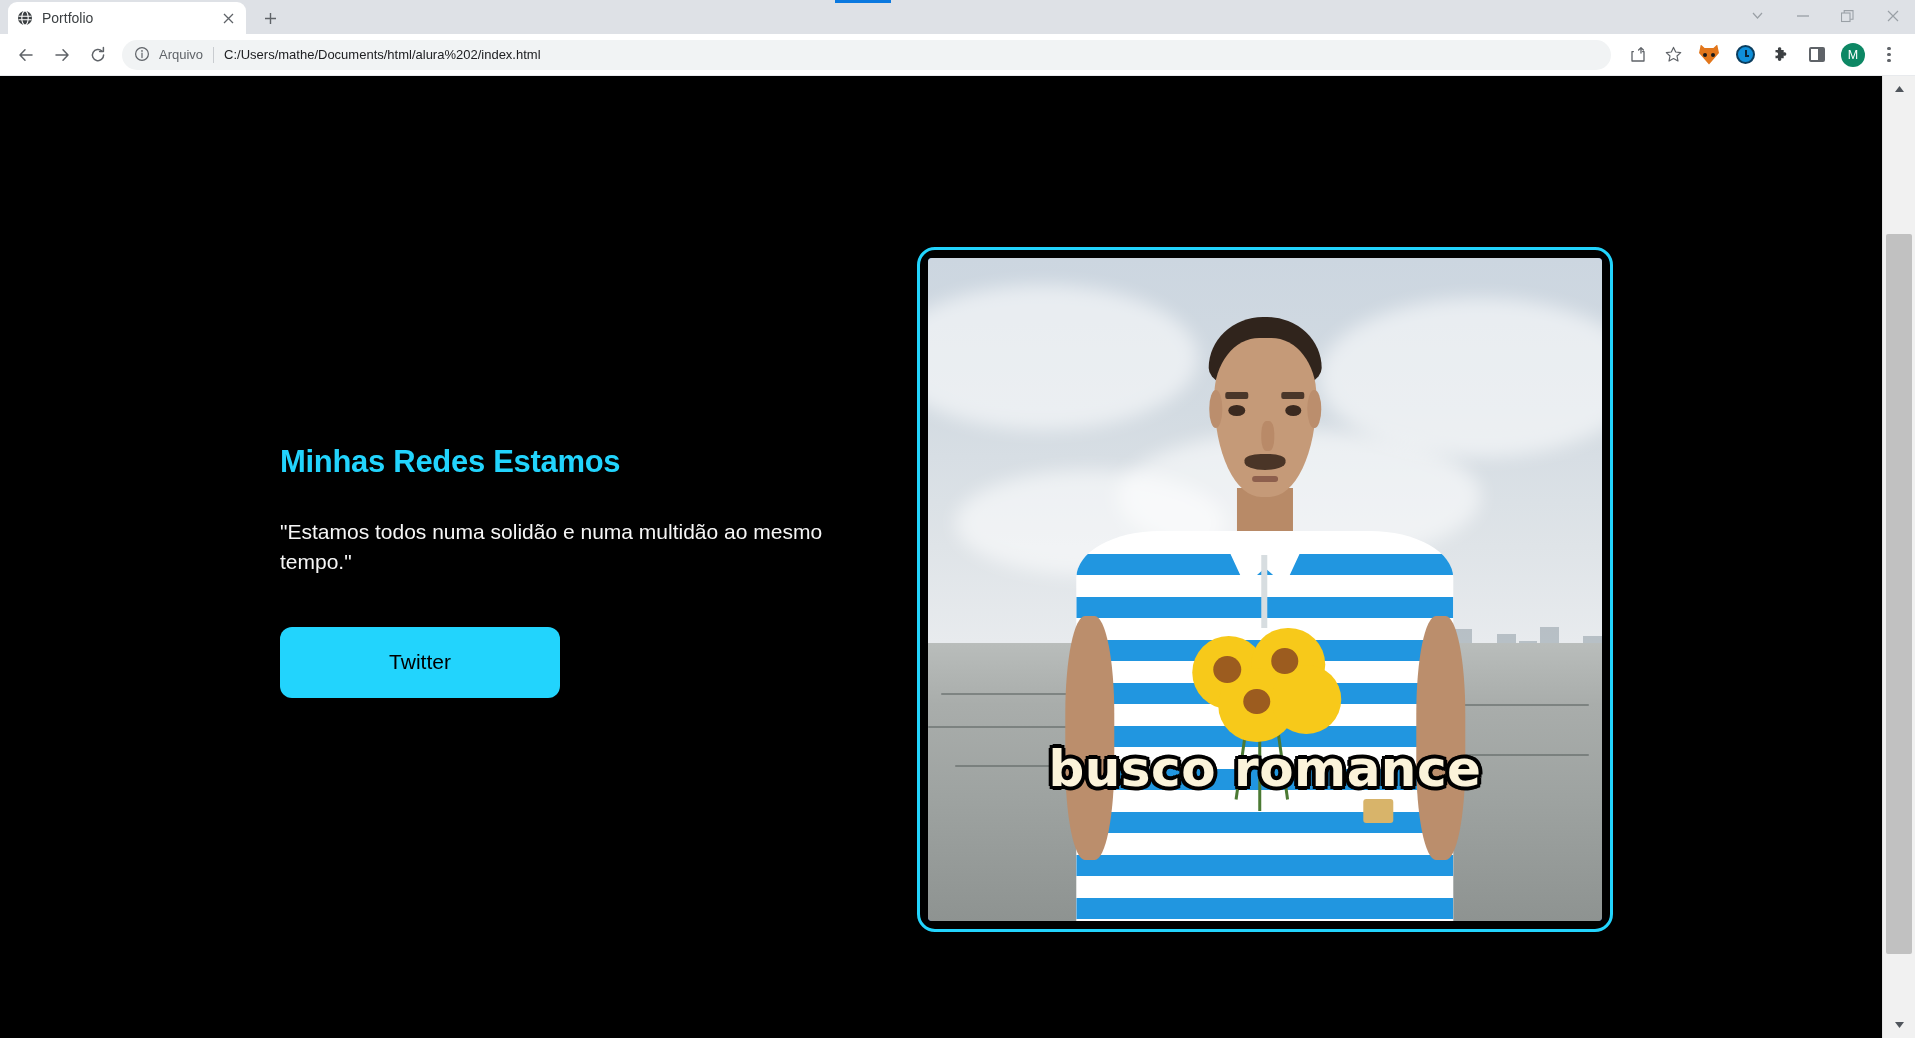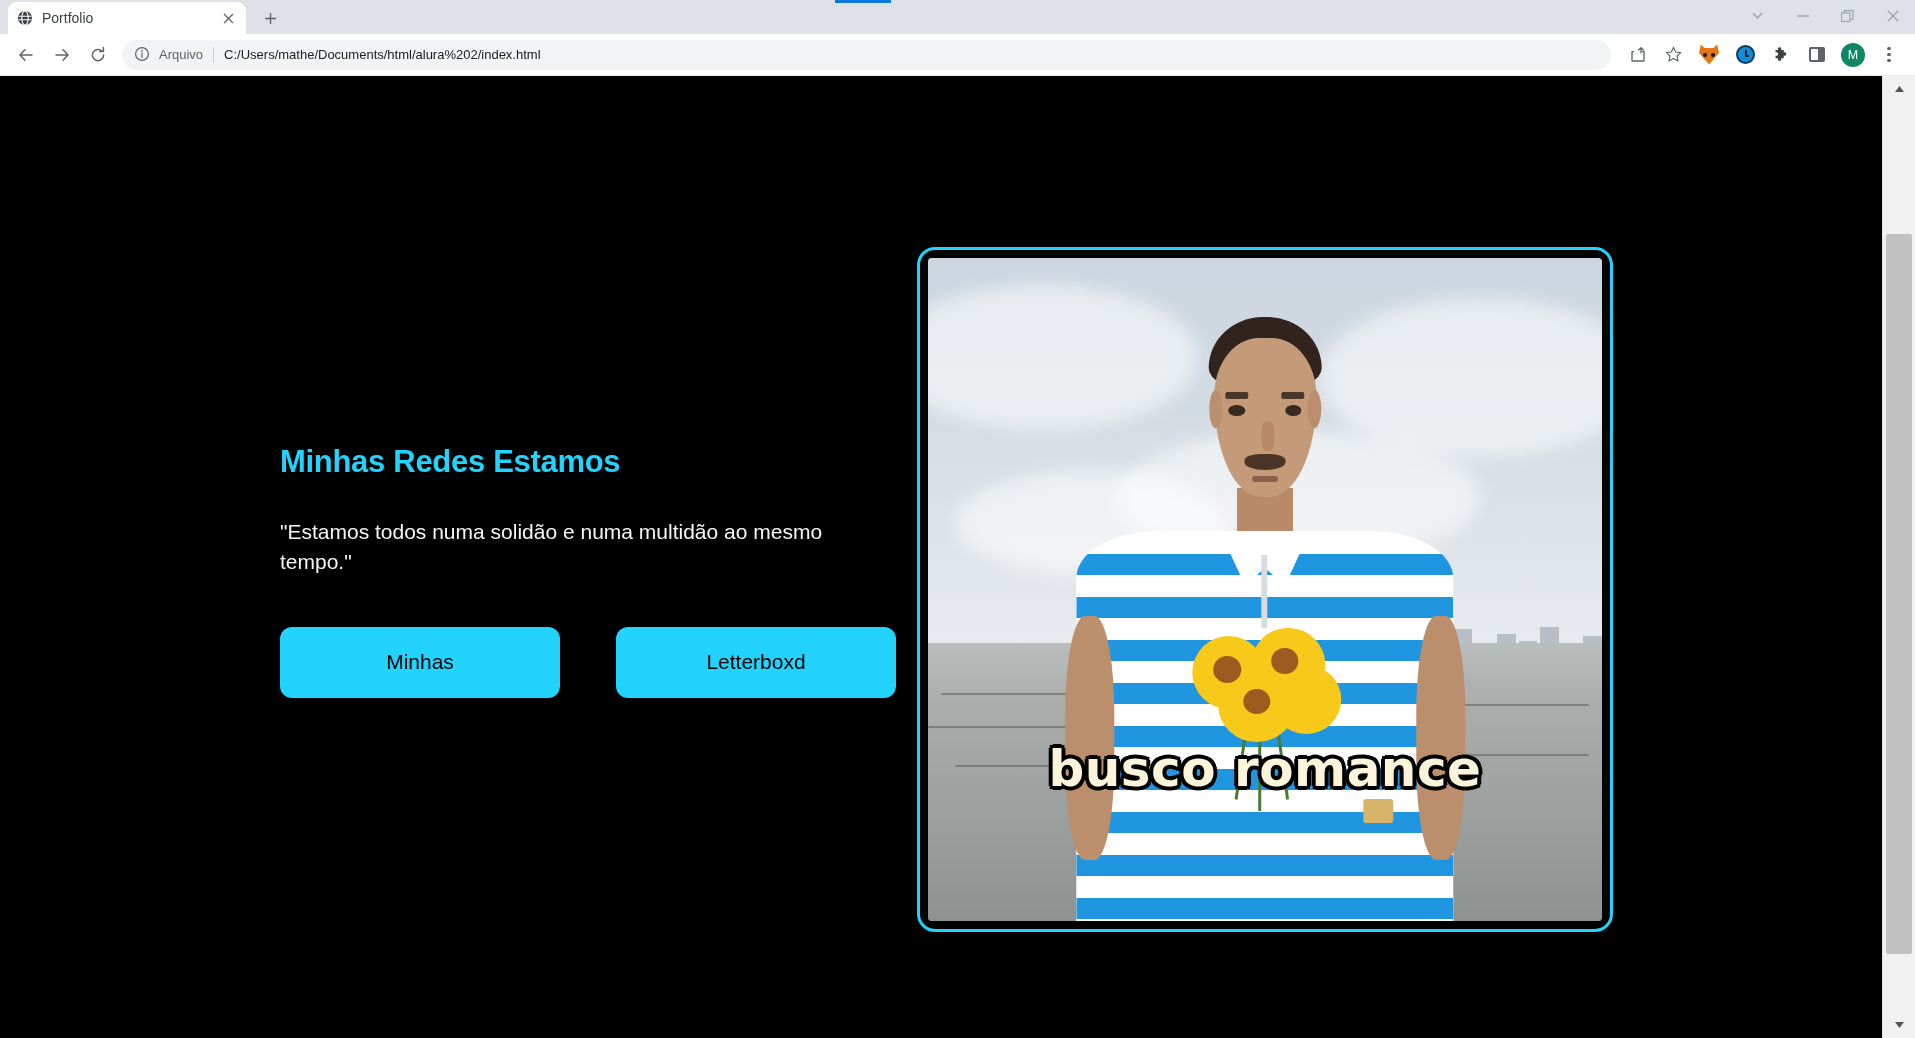--- a/index.html
+++ b/index.html
@@ -377,22 +377,21 @@
   </div>
 
   <div class="viewport">
     <div class="page">
       <div class="content">
 
         <div class="left-col">
           <div class="heading">Minhas Redes Estamos</div>
           <div class="quote">"Estamos todos numa solidão e numa multidão ao mesmo tempo."</div>
           <div class="btn-row">
-            <button class="btn">Minhas</button>
-            <button class="btn">Letterboxd</button>
+            <button class="btn">Twitter</button>
           </div>
         </div>
 
         <div class="video-frame">
           <div class="video">
             <div class="sky"></div>
             <div class="cloud" style="left:-6%;top:4%;width:46%;height:22%;"></div>
             <div class="cloud" style="left:28%;top:26%;width:54%;height:20%;"></div>
             <div class="cloud" style="left:58%;top:6%;width:48%;height:24%;"></div>
             <div class="cloud" style="left:4%;top:32%;width:40%;height:16%;"></div>

